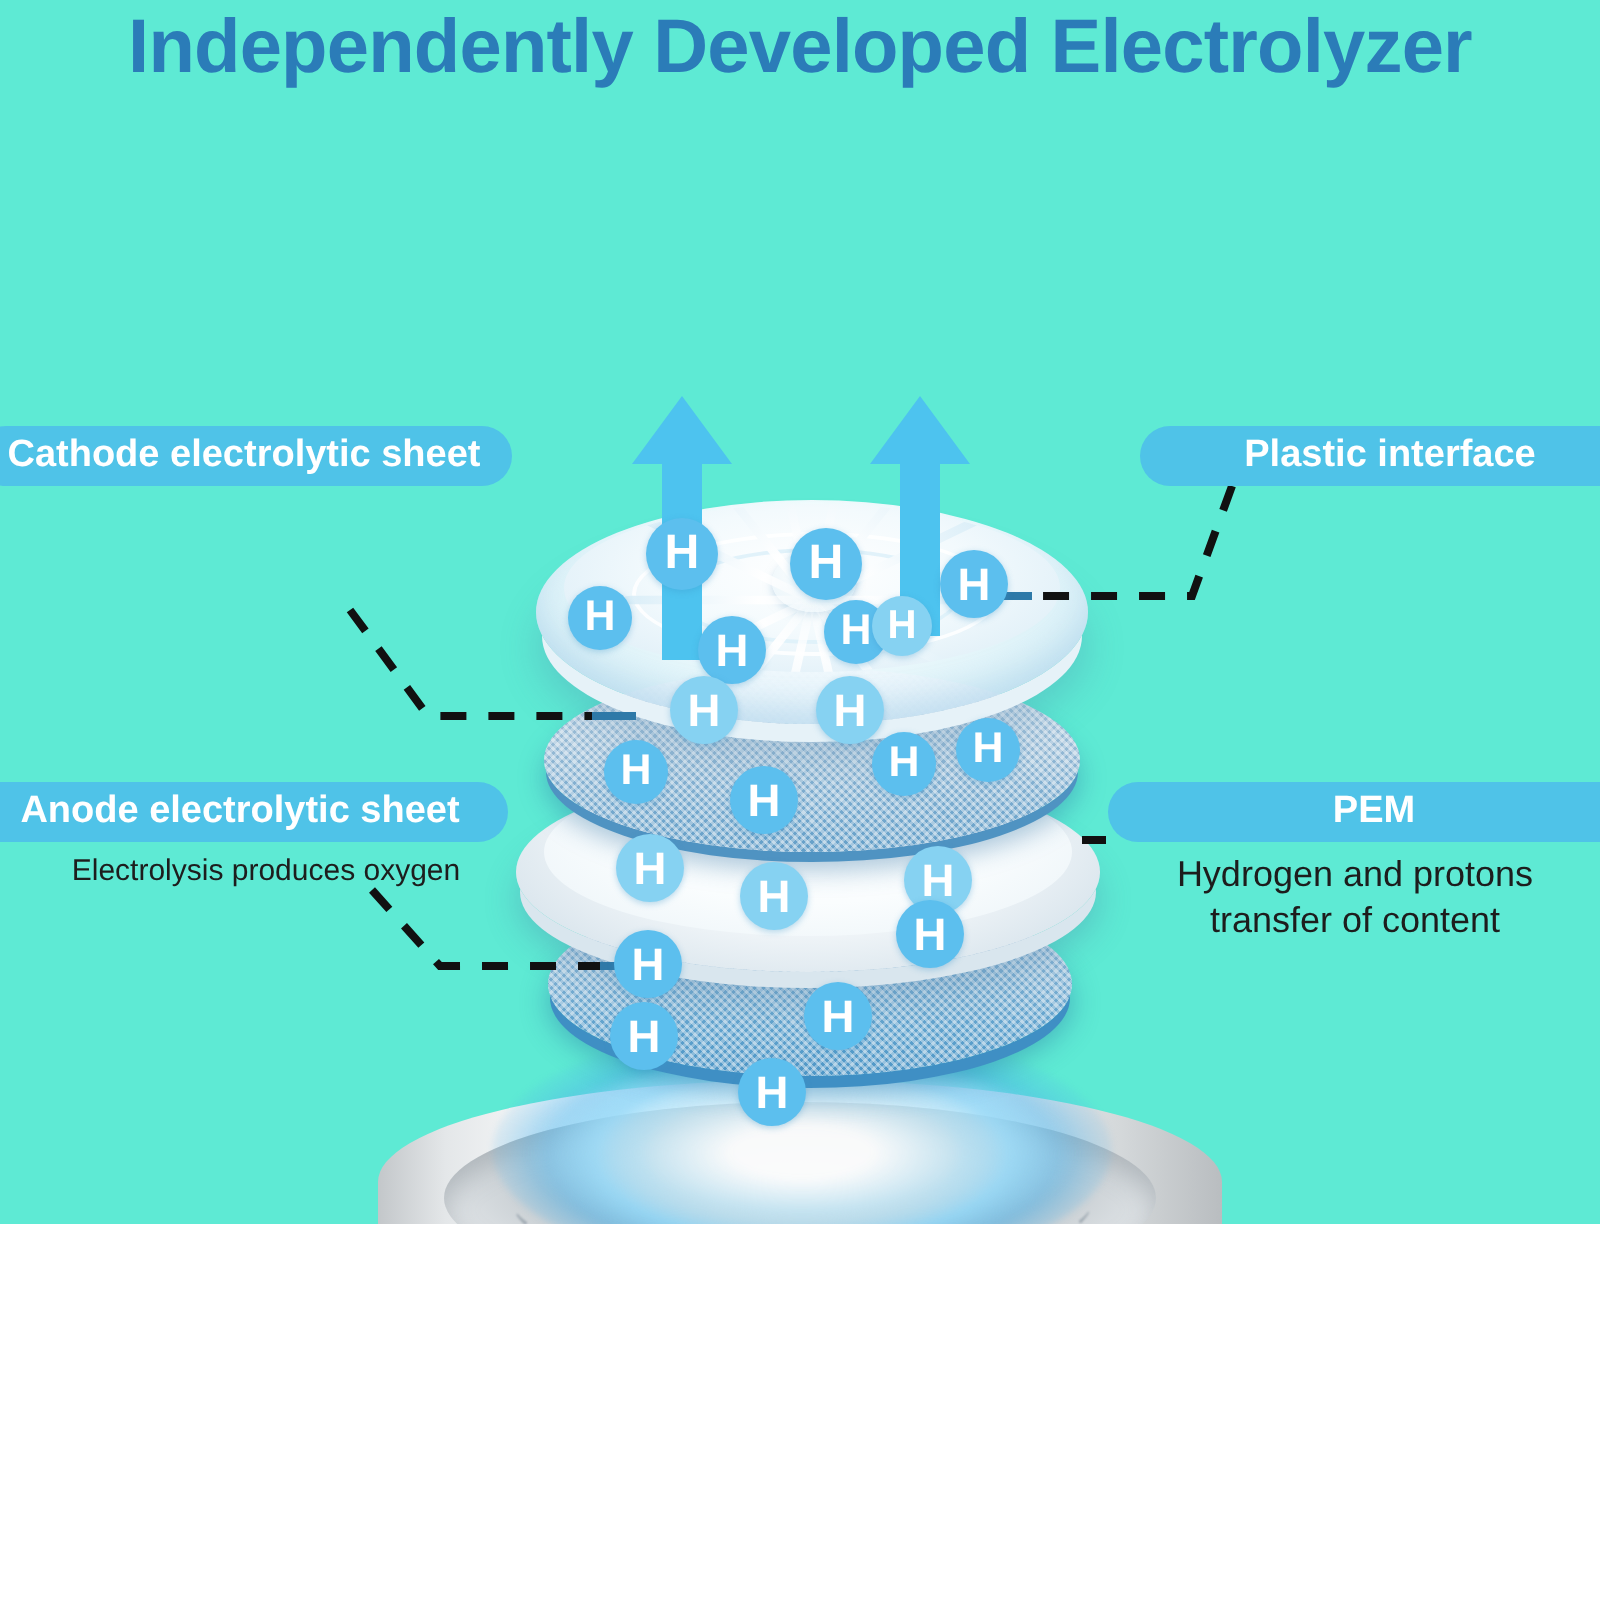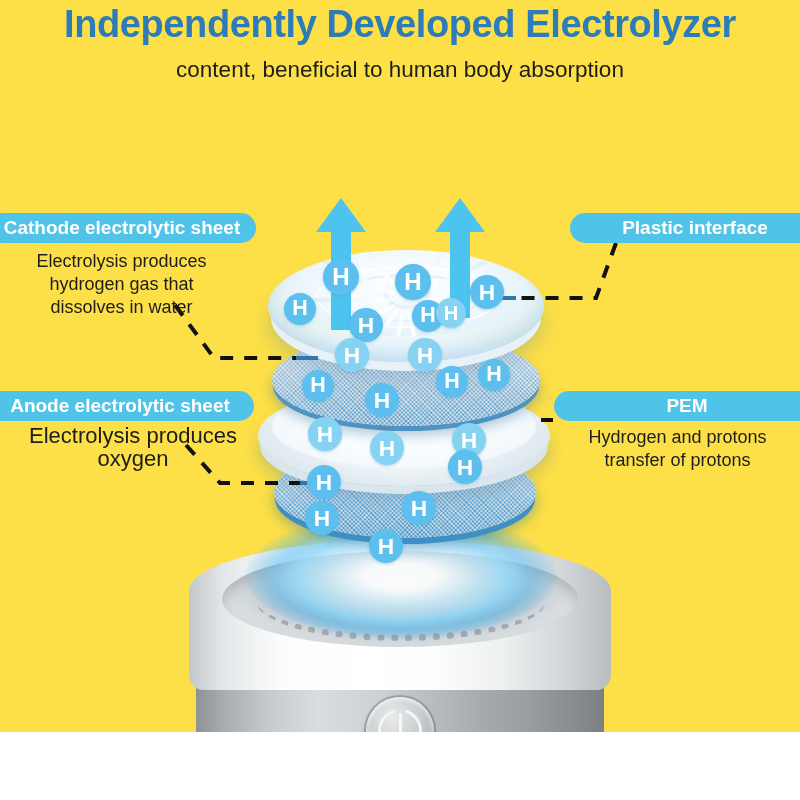--- a/index.html
+++ b/index.html
@@ -4,21 +4,21 @@
 <title>Independently Developed Electrolyzer</title>
 <style>
   html,body{margin:0;padding:0;}
   body{
     width:800px;height:800px;
     background:#ffffff;
     font-family:"Liberation Sans", sans-serif;
     overflow:hidden;
     position:relative;
   }
-  #page{position:relative;width:800px;height:732px;overflow:hidden;background:#fde047;}
+  #page{position:relative;width:800px;height:612px;overflow:hidden;background:#5eead4;}
 
   
   .title{
     position:absolute;left:0;top:2px;width:800px;text-align:center;
     font-size:38px;font-weight:bold;color:#2b7cb8;
     letter-spacing:-0.4px;line-height:44px;white-space:nowrap;
   }
   .subtitle{
     position:absolute;left:80px;top:55px;width:640px;text-align:center;
     font-size:22.5px;color:#1d1d1d;line-height:30px;font-weight:400;
@@ -34,21 +34,21 @@
   }
   .badge.cathode{left:-12px;top:213px;width:268px;border-radius:16px;}
   .badge.anode{left:-14px;top:391px;width:268px;}
   .badge.plastic{left:570px;top:213px;width:250px;}
   .badge.pem{left:554px;top:391px;width:266px;}
 
   .desc{
     position:absolute;color:#1d1d1d;font-size:18px;line-height:23px;text-align:center;
   }
   .desc.cathode-d{left:14px;top:250px;width:215px;}
-  .desc.anode-d{left:8px;top:424px;width:250px;text-align:center;font-size:22px;}
+  .desc.anode-d{left:8px;top:424px;width:250px;text-align:center;font-size:15px;}
   .desc.pem-d{left:565px;top:426px;width:225px;}
 
   
   .lines{position:absolute;left:0;top:0;width:800px;height:800px;}
 
   
   .device{position:absolute;left:0;top:0;width:800px;height:800px;}
 
   
   .base-body{
@@ -195,21 +195,20 @@
   .hbub.pale{background:#86d2f2;}
   .hbub.deep{background:#5cbfee;}
 </style>
 </head>
 <body>
 
 <div id="page">
 
   <div class="title">Independently Developed Electrolyzer</div>
   <div class="subtitle">
-    <div>content, beneficial to human body absorption</div>
   </div>
 
   <div class="device">
 
     <div class="base-body"></div>
     <div class="base-bottom-shade"></div>
 
     <div class="power-btn">
       <div class="ring"></div>
       <div class="bar"></div>
@@ -265,37 +264,32 @@
       <path d="M553,420 L541,420"></path>
     </g>
     <g stroke="#2e79a8" stroke-width="4" fill="none">
       <path d="M296,358 L318,358"></path>
       <path d="M300,483 L318,483"></path>
       <path d="M516,298 L498,298"></path>
     </g>
   </svg>
 
   <div class="badge cathode">Cathode electrolytic sheet</div>
-  <div class="desc cathode-d">
-    <div>Electrolysis produces</div>
-    <div>hydrogen gas that</div>
-    <div>dissolves in water</div>
-  </div>
 
   <div class="badge anode">Anode electrolytic sheet</div>
   <div class="desc anode-d">
     <div>Electrolysis produces oxygen</div>
   </div>
 
   <div class="badge plastic">Plastic interface</div>
 
   <div class="badge pem">PEM</div>
   <div class="desc pem-d">
     <div>Hydrogen and protons</div>
-    <div>transfer of protons</div>
+    <div>transfer of content</div>
   </div>
 
   <div id="bubble-layer">
       <div class="hbub deep" style="left: 284px; top: 293px; width: 32px; height: 32px; font-size: 21.44px;">H</div>
       <div class="hbub deep" style="left: 349px; top: 308px; width: 34px; height: 34px; font-size: 22.78px;">H</div>
       <div class="hbub deep" style="left: 395px; top: 264px; width: 36px; height: 36px; font-size: 24.12px;">H</div>
       <div class="hbub deep" style="left: 323px; top: 259px; width: 36px; height: 36px; font-size: 24.12px;">H</div>
       <div class="hbub deep" style="left: 412px; top: 300px; width: 32px; height: 32px; font-size: 21.44px;">H</div>
       <div class="hbub deep" style="left: 470px; top: 275px; width: 34px; height: 34px; font-size: 22.78px;">H</div>
       <div class="hbub pale" style="left: 436px; top: 298px; width: 30px; height: 30px; font-size: 20.1px;">H</div>

